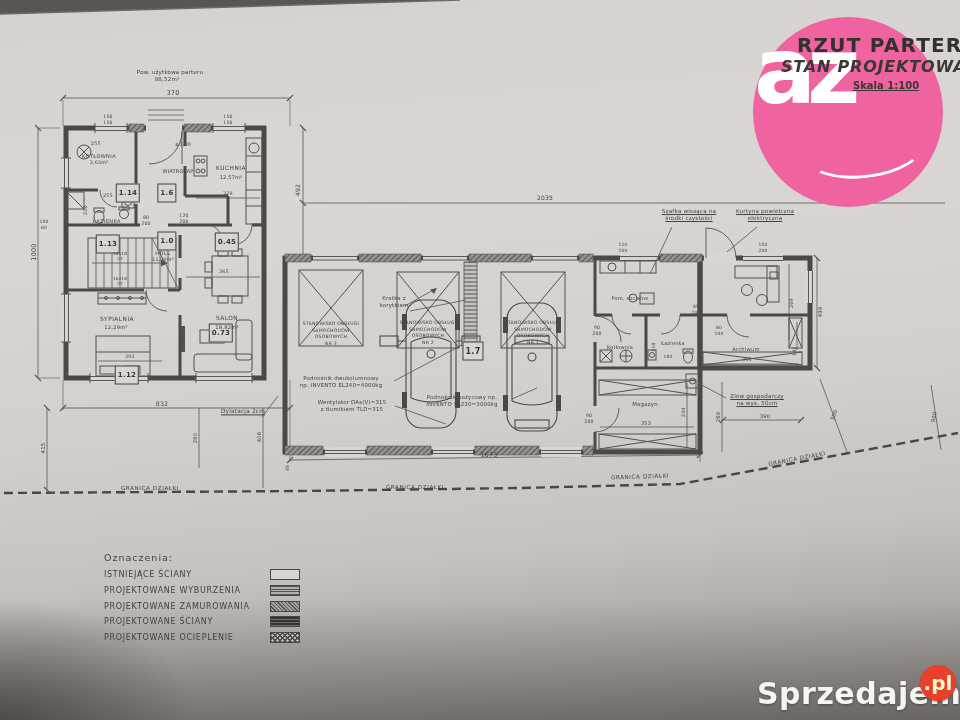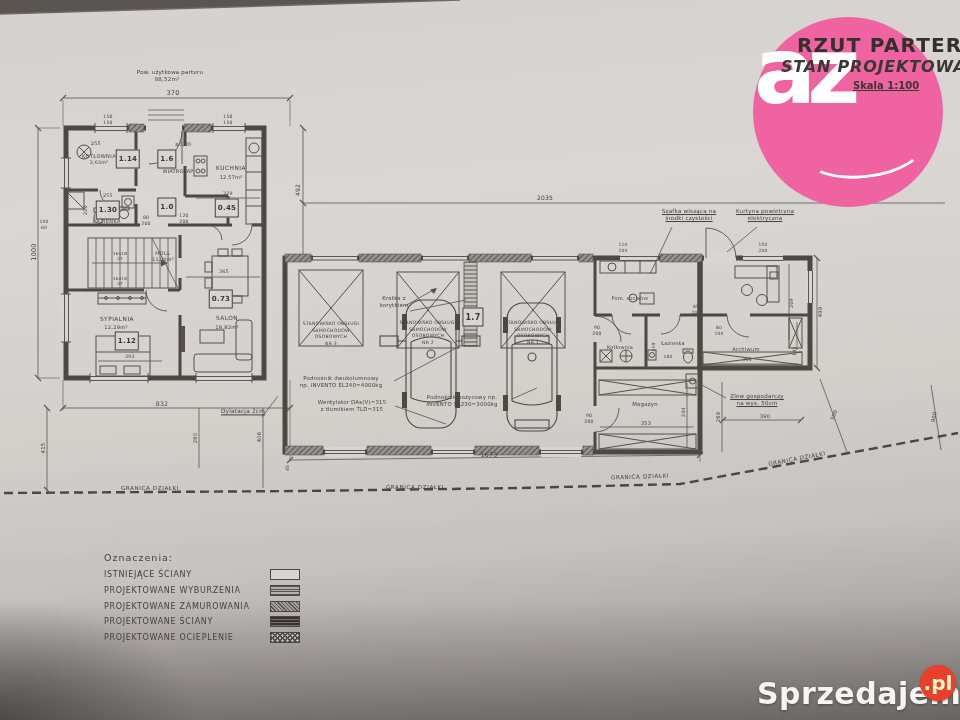--- a/index.html
+++ b/index.html
@@ -6,21 +6,21 @@
   .stage{position:relative;width:960px;height:720px;overflow:hidden;
     font-family:"DejaVu Sans",sans-serif;color:#45413e;
     background:linear-gradient(175deg,#d4d1ce 0%,#d9d6d3 28%,#d3d0cc 55%,#c6c2bf 74%,#a5a19e 90%,#8b8784 100%);}
   .abs{position:absolute;}
   .t{position:absolute;transform:translate(-50%,-50%);font-size:6px;line-height:1.25;
      color:#45413e;white-space:pre-line;text-align:center;letter-spacing:.2px;}
   .lt{transform:translate(0,-50%);text-align:left;}
   .r{transform:translate(-50%,-50%) rotate(-90deg);}
   .u{text-decoration:underline;}
   .badge{position:absolute;transform:translate(-50%,-50%);font-size:7px;font-weight:bold;
-     color:#3a3734;background:#d8d5d2;border:1.3px solid #45413e;padding:4px 2px;line-height:9px;letter-spacing:.3px;}
+     color:#3a3734;background:#d8d5d2;border:1.3px solid #45413e;padding:4px 2px;line-height:9px;letter-spacing:.3px;margin-top:34px;}
   .plan-svg{position:absolute;left:0;top:0;z-index:1;}
   .txt-layer{z-index:2;}
   .logo-circle{left:753px;top:17px;width:190px;height:190px;border-radius:50%;background:#ee63a0;z-index:3;}
   .logo-az{left:754px;top:26px;font-size:92px;font-weight:bold;color:#fff;letter-spacing:-9px;line-height:1;z-index:4;}
   .logo-sub{left:762px;top:117px;font-size:20px;color:#fff;letter-spacing:.5px;z-index:4;}
   .logo-swoosh{left:806px;top:124px;width:112px;height:48px;border:3px solid transparent;
      border-bottom:3px solid #fff;border-radius:50%;transform:rotate(-7deg);z-index:4;}
   .tb-title{left:797px;top:33px;font-size:20px;font-weight:bold;color:#33302e;letter-spacing:1.2px;z-index:5;white-space:nowrap;}
   .tb-sub{left:781px;top:57px;font-size:16px;font-weight:bold;font-style:italic;color:#3a3734;letter-spacing:.8px;z-index:5;white-space:nowrap;}
   .tb-scale{left:853px;top:80px;font-size:10px;font-weight:bold;color:#3a3734;text-decoration:underline;z-index:5;}
@@ -338,21 +338,21 @@
   <div class="badge txt-layer" style="left:128px;top:159px">1.14</div>
   <div class="badge txt-layer" style="left:167px;top:159px">1.6</div>
   <div class="t txt-layer" style="left:183px;top:144px;font-size:5px">±0,00</div>
   <div class="t txt-layer" style="left:178px;top:171px;font-size:5px">WIATROŁAP</div>
   <div class="t txt-layer" style="left:231px;top:169px;font-size:5.8px;letter-spacing:.5px">KUCHNIA</div>
   <div class="t txt-layer" style="left:231px;top:177px;font-size:5px">12,57m²</div>
   <div class="t txt-layer" style="left:228px;top:194px;font-size:4.8px">329</div>
   <div class="badge txt-layer" style="left:227px;top:208px">0.45</div>
   <div class="t txt-layer" style="left:108px;top:196px;font-size:4.8px">255</div>
   <div class="t r txt-layer" style="left:86px;top:210px;font-size:4.8px">220</div>
-  <div class="badge txt-layer" style="left:108px;top:210px">1.30</div>
+  <div class="badge txt-layer" style="left:108px;top:210px">1.13</div>
   <div class="t txt-layer" style="left:107px;top:221px;font-size:5px;letter-spacing:.4px">ŁAZIENKA</div>
   <div class="badge txt-layer" style="left:167px;top:207px">1.0</div>
   <div class="t txt-layer" style="left:146px;top:221px;font-size:4.6px">80
 200</div>
   <div class="t txt-layer" style="left:184px;top:219px;font-size:4.6px">120
 200</div>
   <div class="t txt-layer" style="left:44px;top:225px;font-size:4.5px">100
 60</div>
   <div class="t txt-layer" style="left:163px;top:253px;font-size:5px;letter-spacing:.5px">HOLL</div>
   <div class="t txt-layer" style="left:163px;top:260px;font-size:4.8px">11,00m²</div>

